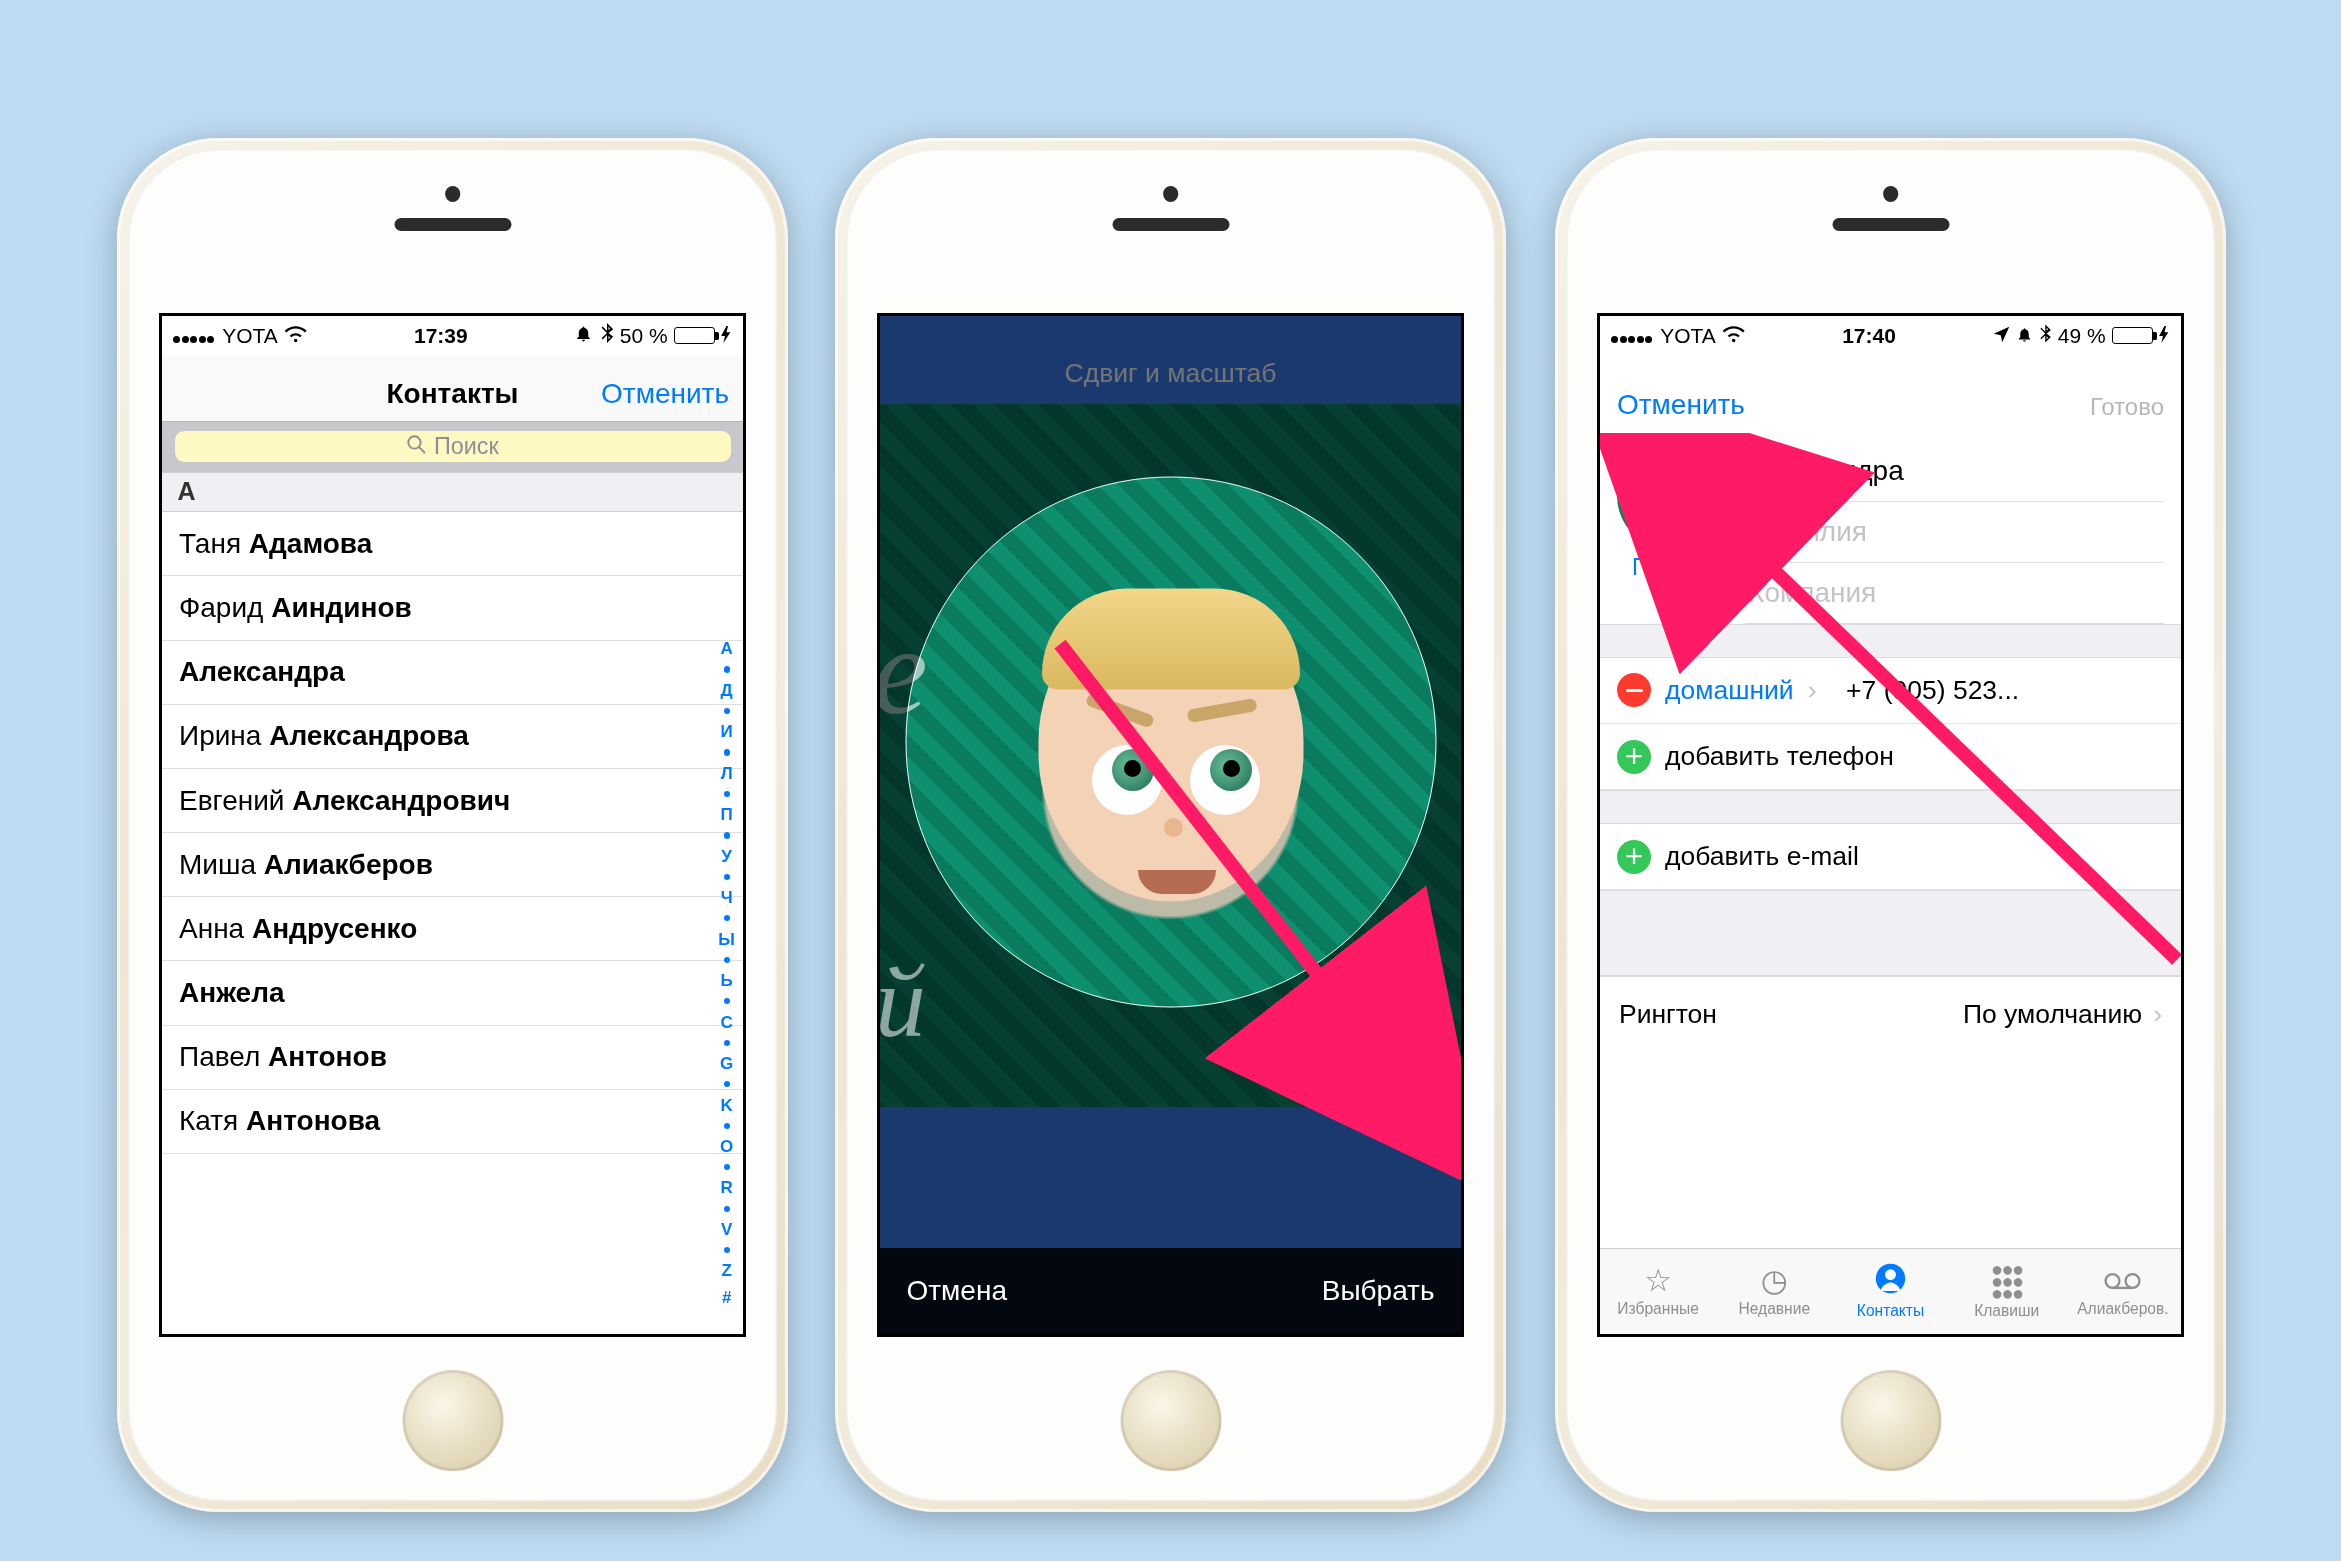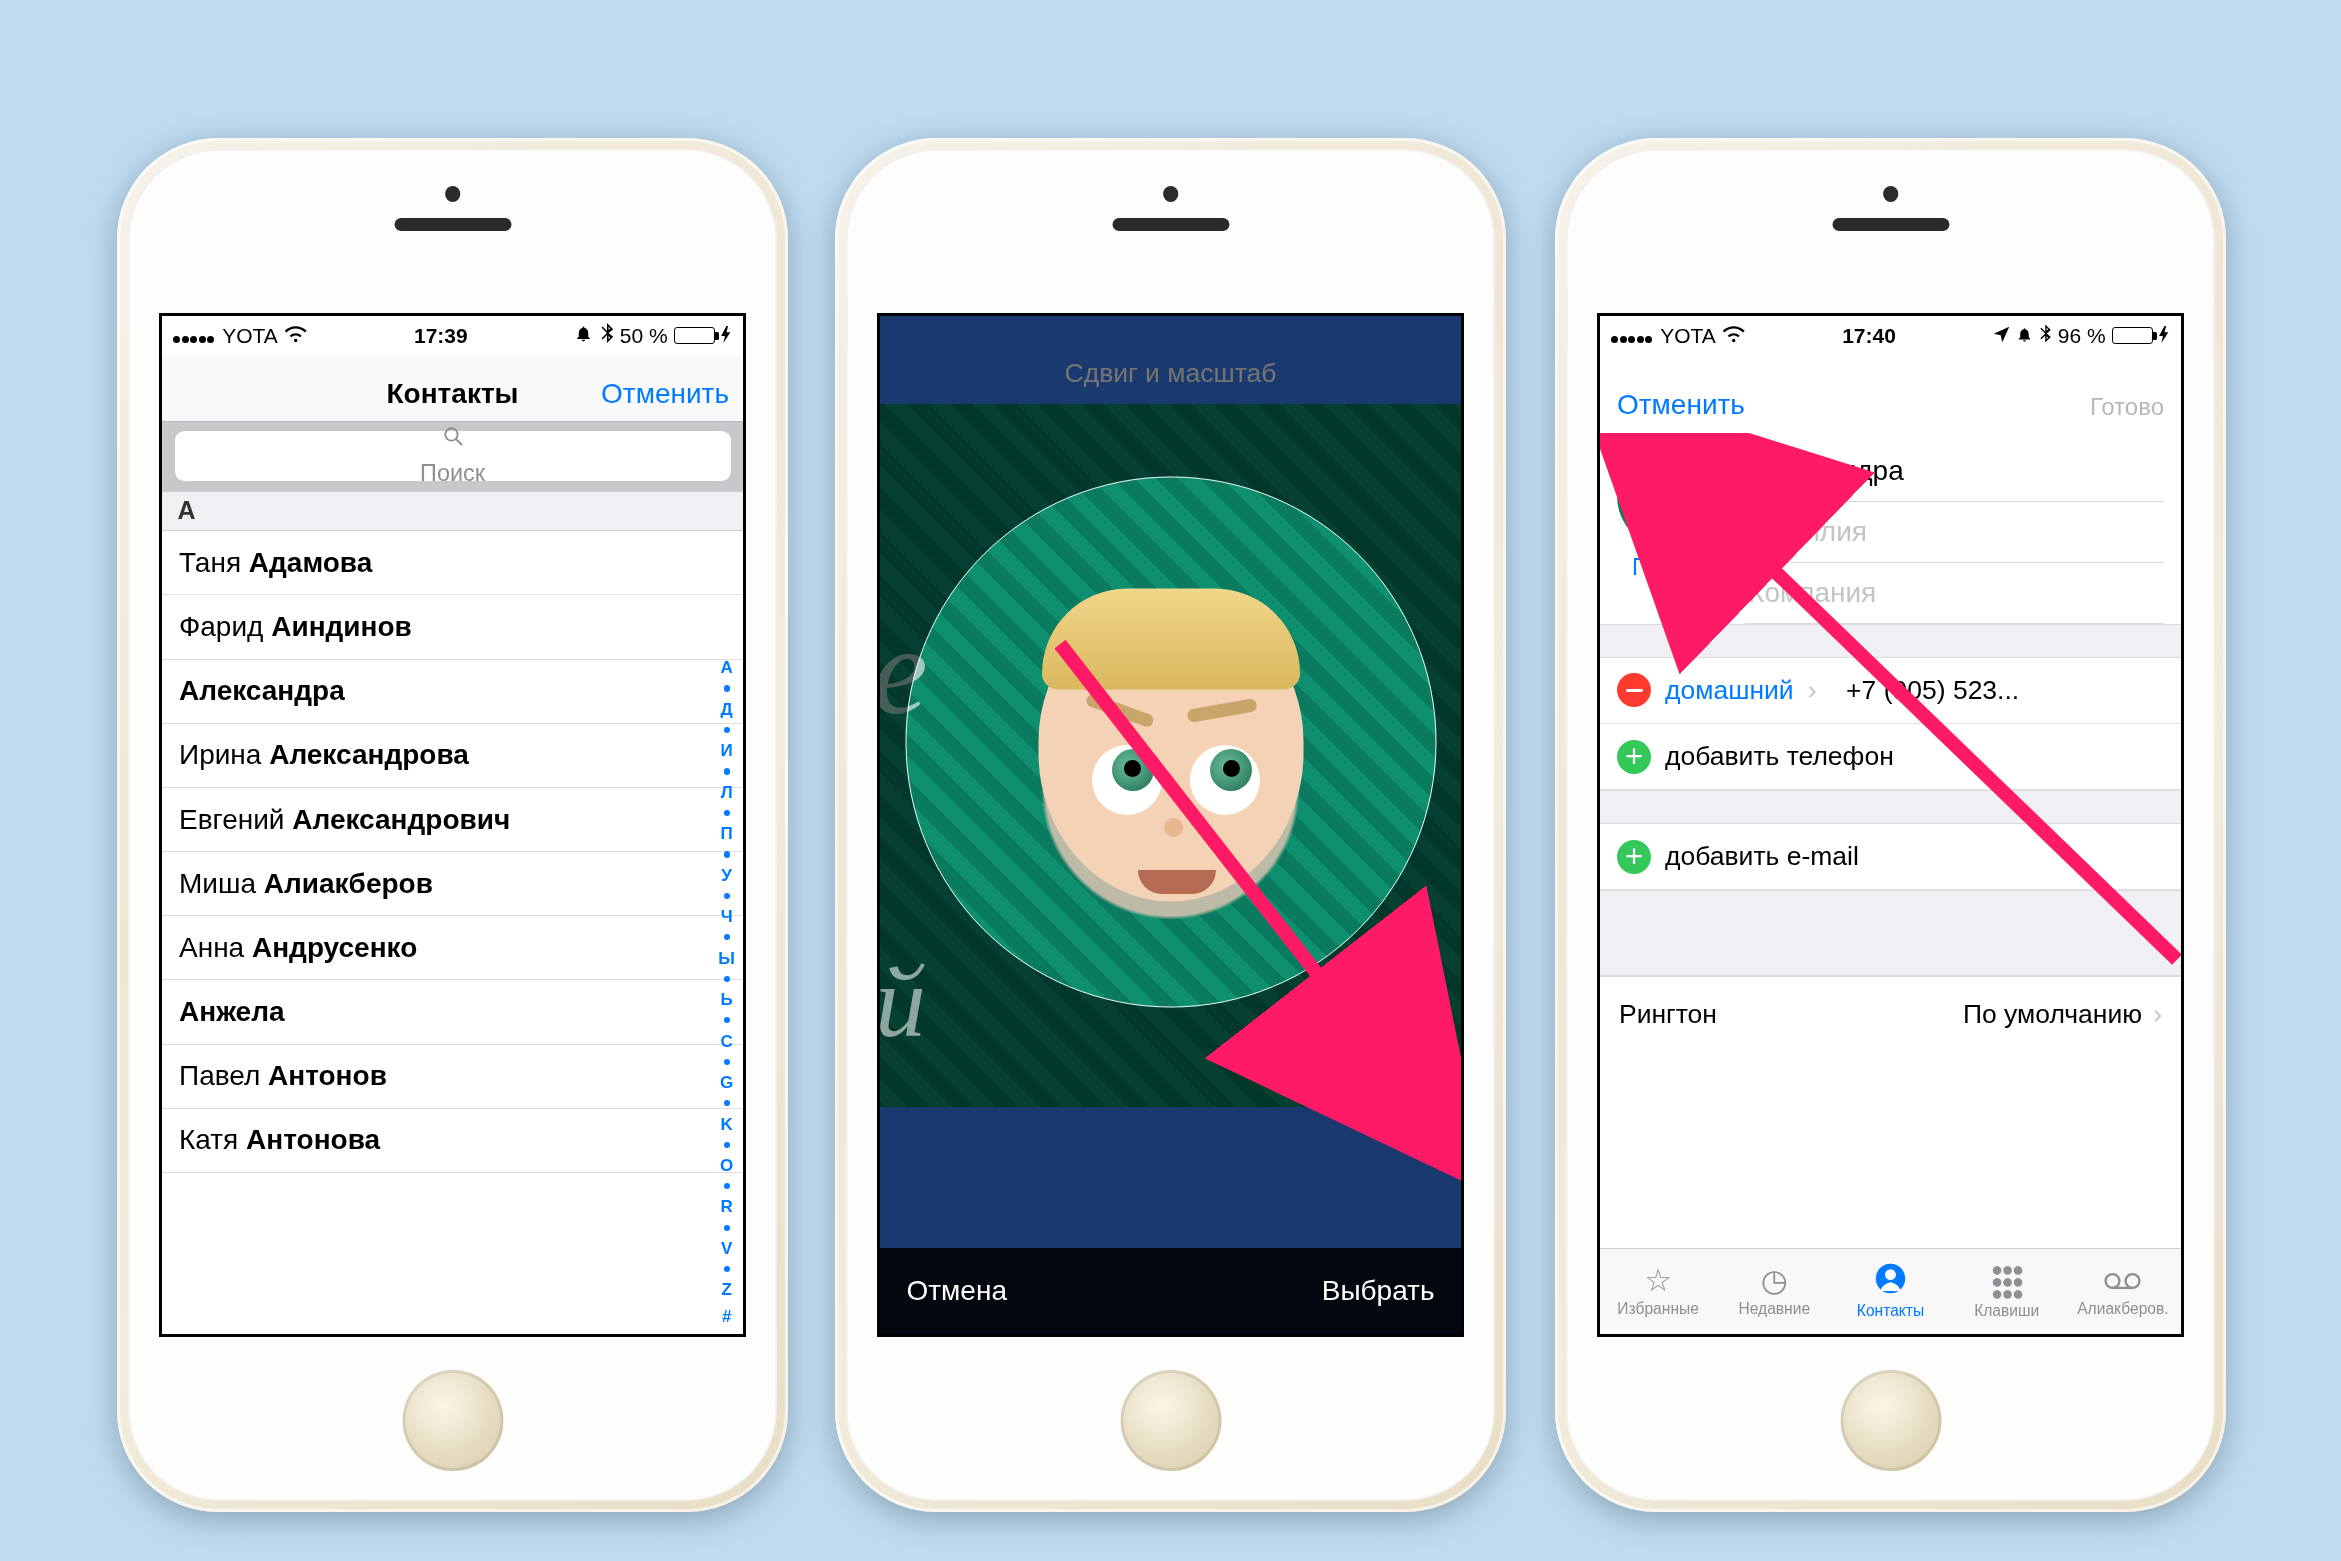--- a/index.html
+++ b/index.html
@@ -64,21 +64,21 @@
   .battery .fill{height:100%;background:#000;}
   .batt-charge{width:11px;height:17px;}
 
   
   .navbar { height: 67px; display:flex; align-items:flex-end; justify-content:center; position:relative; border-bottom:0.8px solid #b7b7b9; padding-bottom:11px; background:#f9f9f9;}
   .navbar .title{ font-size:28px; font-weight:600; }
   .navbar .right-btn{ position:absolute; right:14px; bottom:11px; font-size:28px; color:#007aff; }
 
   
   .searchwrap{ padding:9.4px 12.5px; background:#c8c8cc; }
-  .searchfield{ background:#ffffff; border-radius:9.4px; height:50px; display:flex; align-items:center; justify-content:center; gap:7.8px; color:#8e8e93; font-size:23.4px;flex-direction:column;}
+  .searchfield{ background:#fef9c3; border-radius:9.4px; height:31px; display:flex; align-items:center; justify-content:center; gap:7.8px; color:#8e8e93; font-size:23.4px;}
   .searchfield .mag{font-size:22px;}
 
   
   .section-hdr{ background:#efeff4; color:#333; font-size:25px; font-weight:700; padding:4.7px 15.6px; border-top:0.8px solid #d1d1d4; border-bottom:0.8px solid #d1d1d4;}
   .list { background:#fff; }
   .row { padding: 15.6px 17px; font-size:28px; border-bottom:0.8px solid #e0e0e2; }
   .row .first{font-weight:400;} .row .last{font-weight:700;}
   .indexbar{ position:absolute; right:4.7px; top:164px; bottom:9.4px; width:23.4px; display:flex; flex-direction:column; justify-content:space-around; color:#007aff; font-size:17px; font-weight:600; align-items:center;}
   .indexbar span{line-height:1;}
   .indexbar .dot{width:6.2px;height:6.2px;border-radius:50%;background:#007aff;}
@@ -336,21 +336,21 @@
         <div class="right">
           <span><svg width="17" height="17" viewBox="0 0 22 22">
                   <path fill="#000" d="M21 1L1 10l9 2 2 9z"></path>
                 </svg></span>
           <span><svg width="17" height="17" viewBox="0 0 24 24">
                   <path fill="#000" d="M12 22c1.1 0 2-.9 2-2h-4c0 1.1.9 2 2 2zm6-6V11c0-3.1-2.1-5.6-5-6.3V4c0-.6-.4-1-1-1s-1 .4-1 1v.7C8.1 5.4 6 7.9 6 11v5l-2 2v1h16v-1l-2-2z"></path>
                 </svg></span>
           <span><svg width="12.5" height="19" viewBox="0 0 18 26">
                   <path fill="#000" d="M9 0v10.3L3.4 4.7 2 6.1 8.9 13 2 19.9l1.4 1.4L9 15.7V26l8-8-5.9-5L17 8 9 0zm2 4.8L13.2 7 11 9.2V4.8zm0 16.4v-4.4L13.2 19 11 21.2z"></path>
                 </svg></span>
-          <span>96 %</span>
+          <span>49 %</span>
           <span class="battery"><span class="fill" style="width:49%"></span></span>
           <span><svg class="batt-charge" viewBox="0 0 14 22">
                   <path fill="#000" d="M7 0L0 13h5l-2 9 9-14H7l2-8z"></path>
                 </svg></span>
         </div>
       </div>
 
       <div class="editbar">
         <span class="l">Отменить</span>
         <span class="r">Готово</span>

